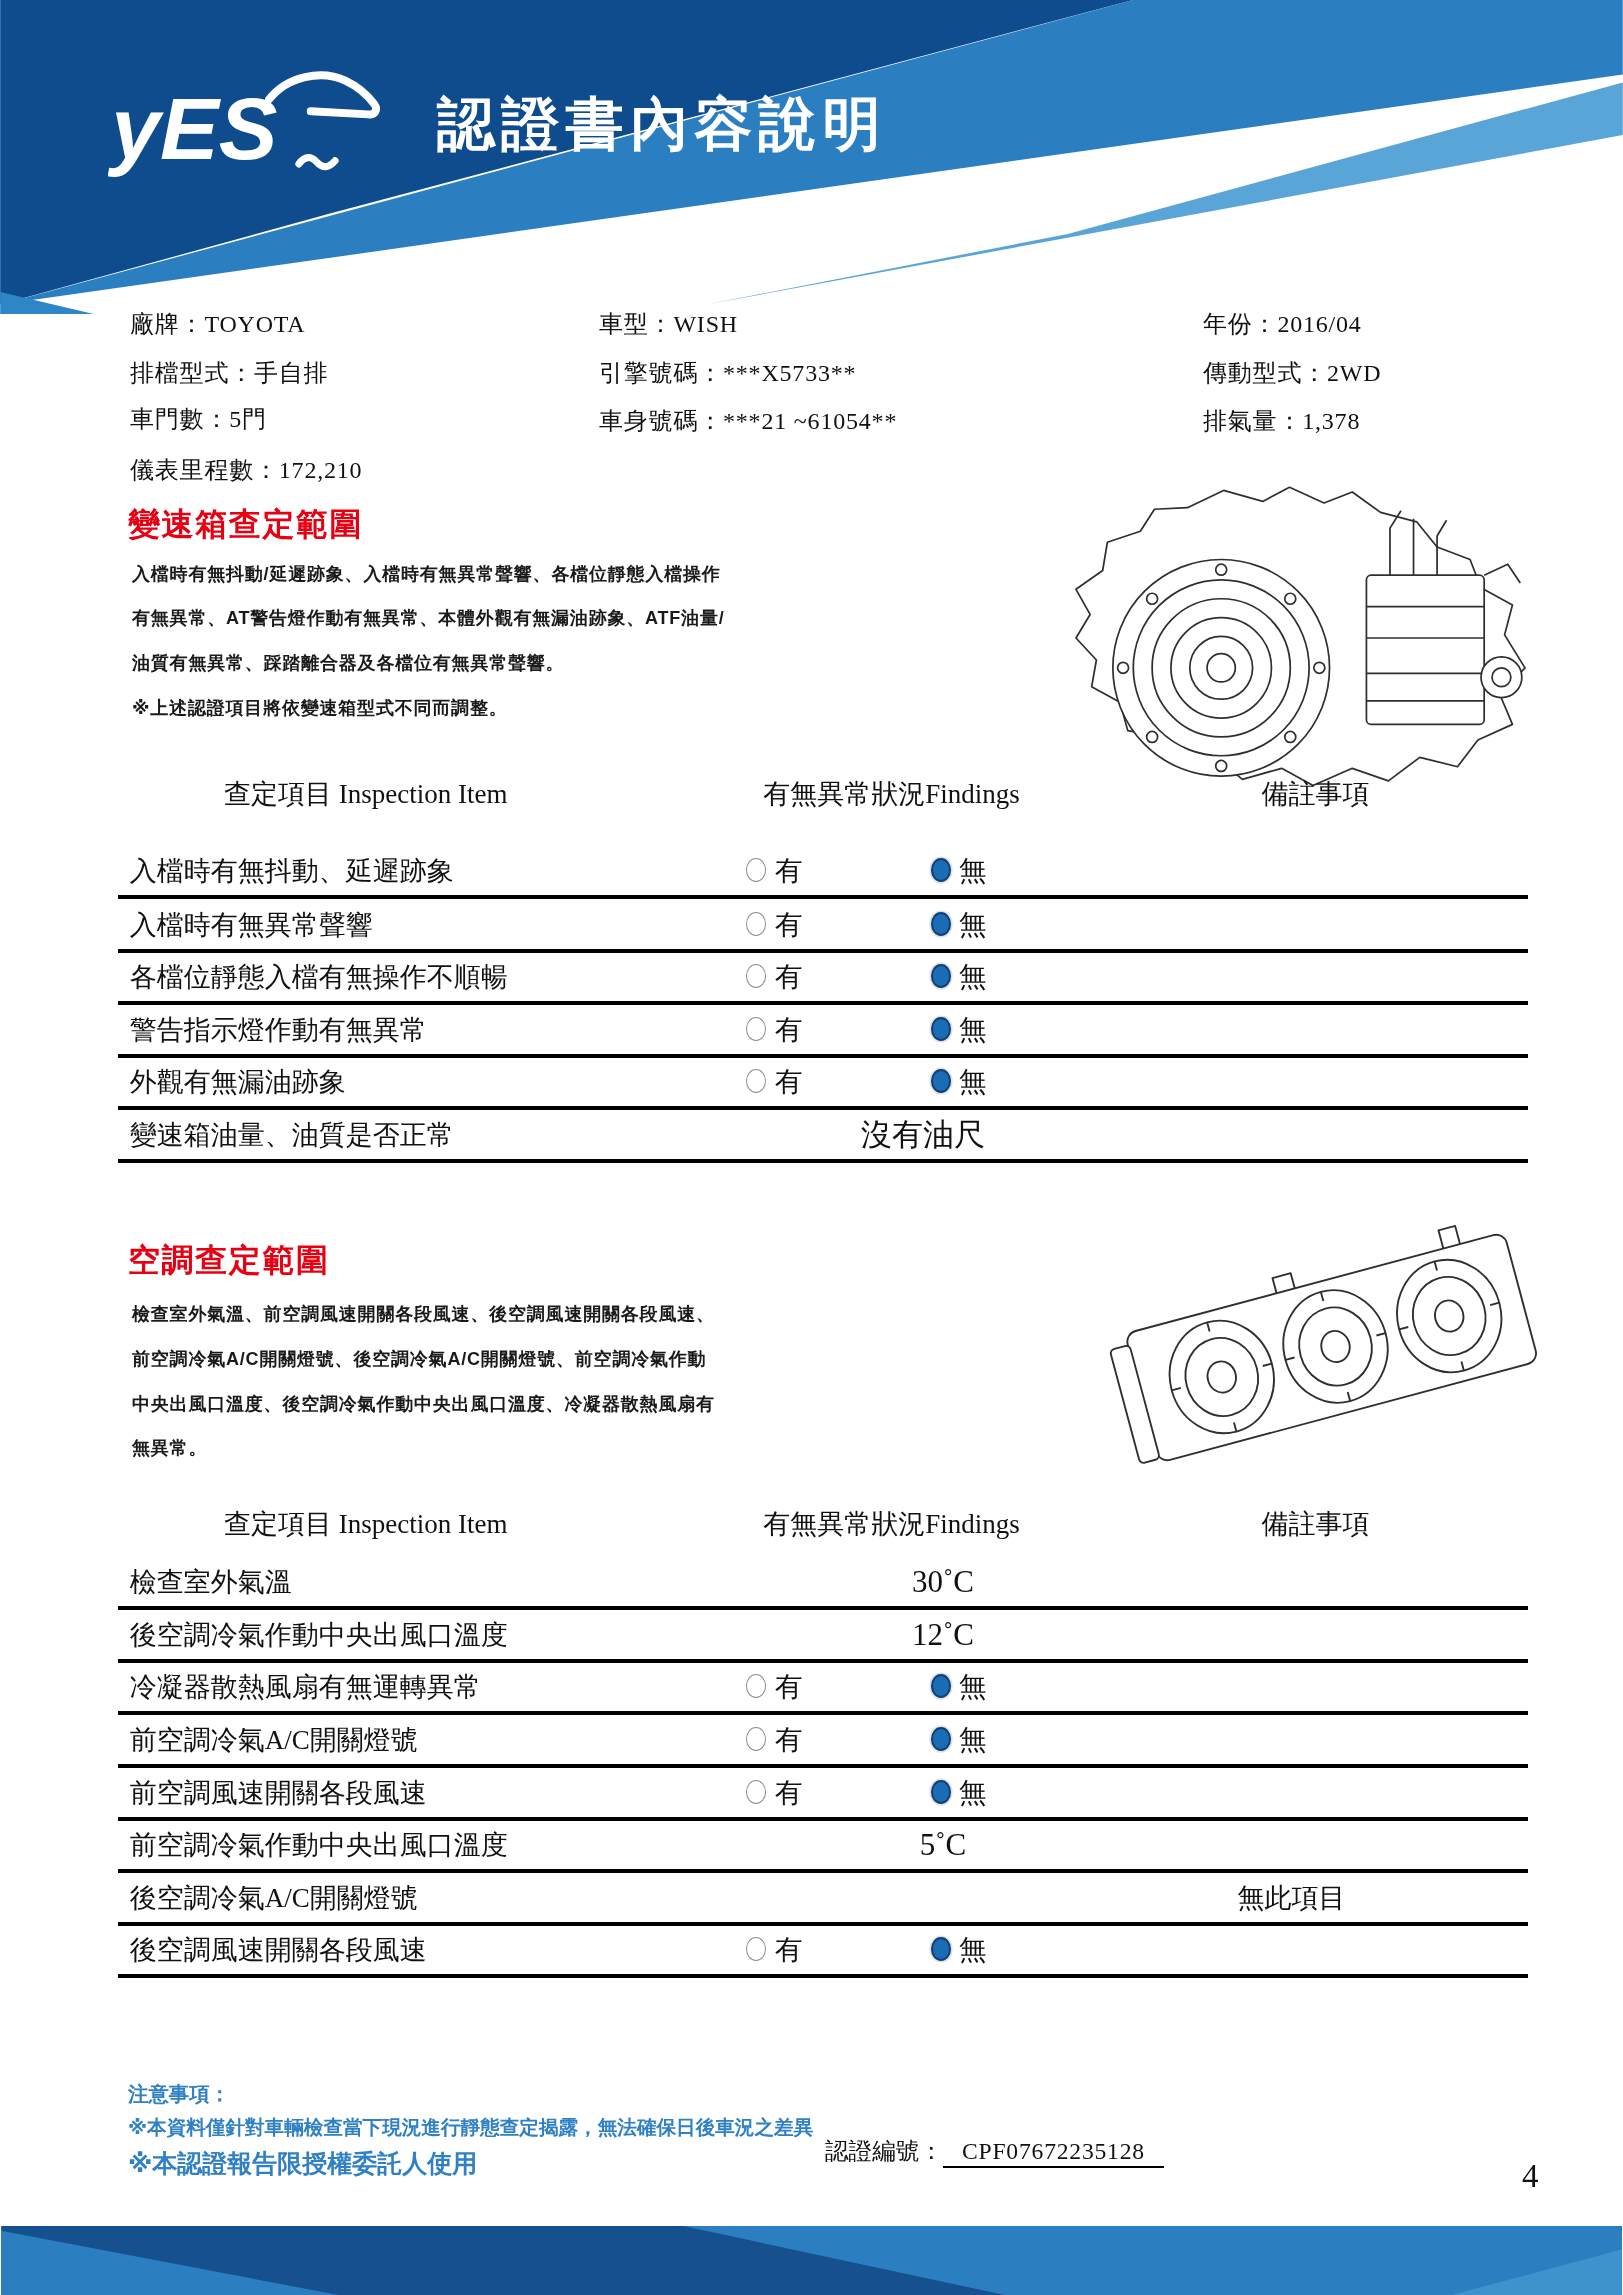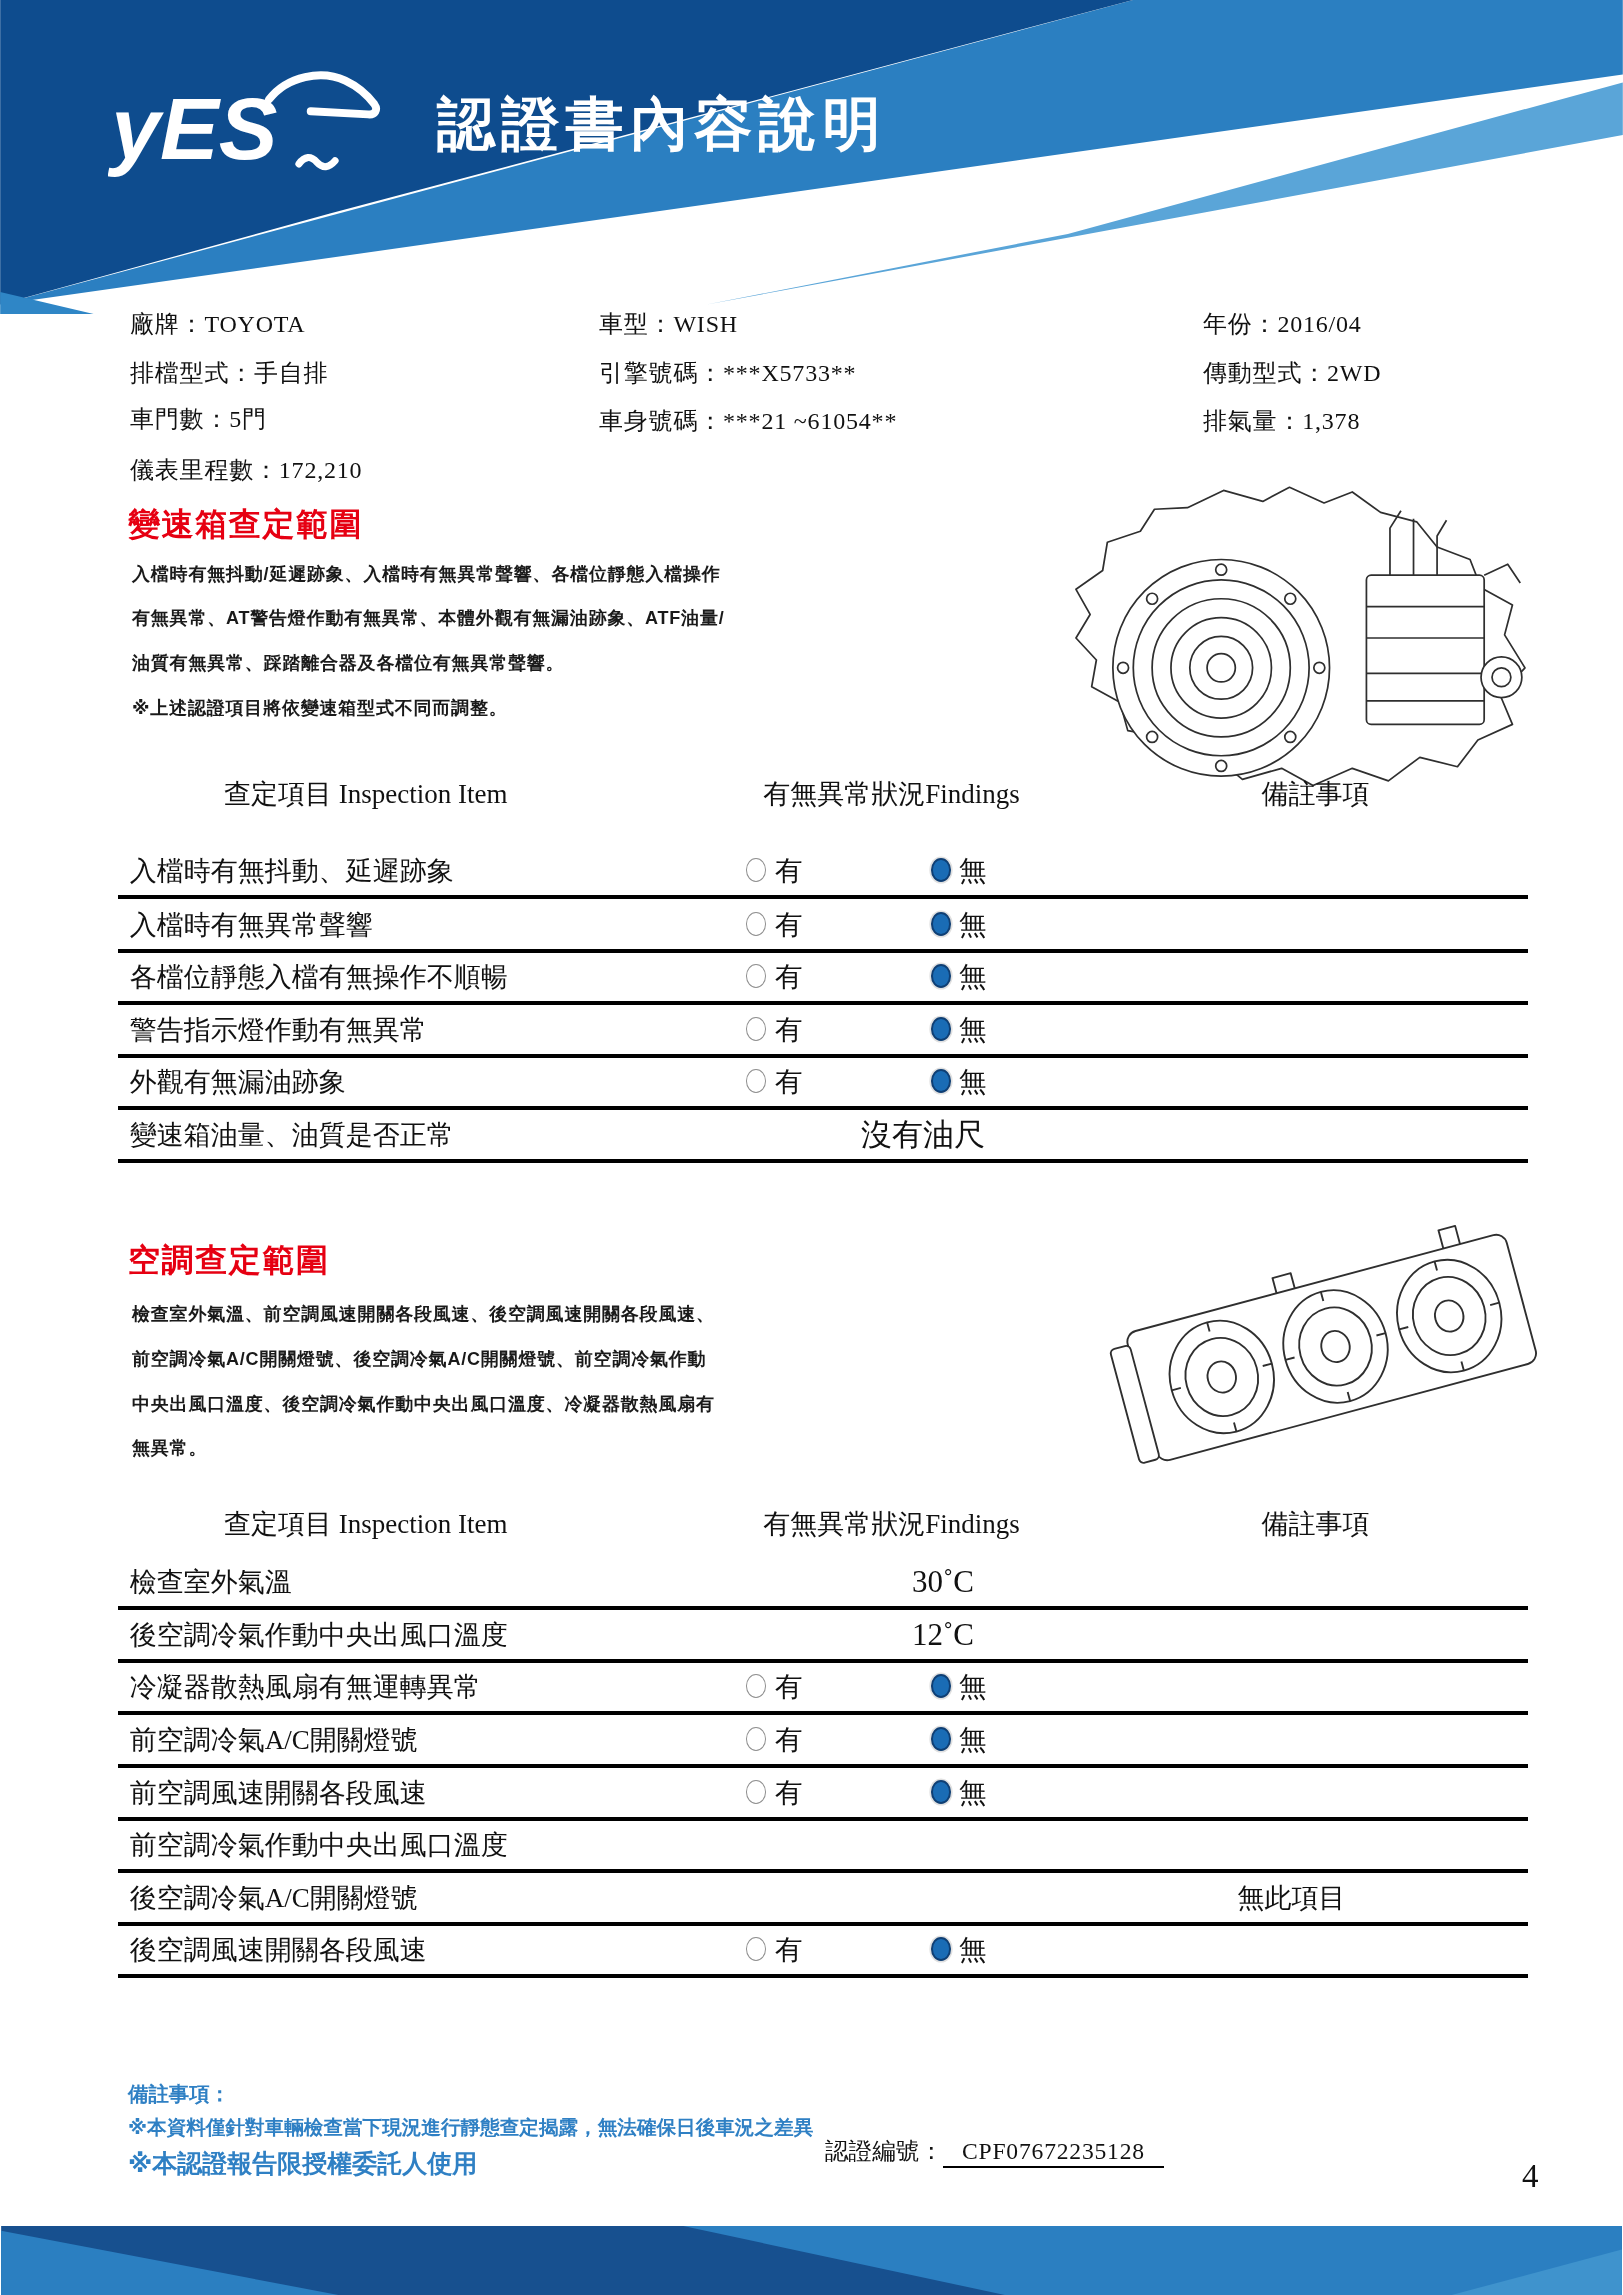--- a/index.html
+++ b/index.html
@@ -200,34 +200,35 @@
   </div>
   <div class="trow" style="top:1769px">
     <span class="item">前空調風速開關各段風速</span>
     <span class="radio" style="left:628px"></span>
     <span class="rlabel" style="left:657px">有</span>
     <span class="radio checked" style="left:813px"></span>
     <span class="rlabel" style="left:841px">無</span>
   </div>
   <div class="trow" style="top:1821px">
     <span class="item">前空調冷氣作動中央出風口溫度</span>
+    <span class="fvalue">5˚C</span>
   </div>
   <div class="trow" style="top:1874px">
     <span class="item">後空調冷氣A/C開關燈號</span>
     <span class="remark">無此項目</span>
   </div>
   <div class="trow" style="top:1926px">
     <span class="item">後空調風速開關各段風速</span>
     <span class="radio" style="left:628px"></span>
     <span class="rlabel" style="left:657px">有</span>
     <span class="radio checked" style="left:813px"></span>
     <span class="rlabel" style="left:841px">無</span>
   </div>
 
-  <div class="note" style="left:128px;top:2080px;font-size:20.4px">備註事項：</div>
+  <div class="note" style="left:128px;top:2080px;font-size:20.4px">注意事項：</div>
   <div class="note" style="left:128px;top:2114px;font-size:19.6px">※本資料僅針對車輛檢查當下現況進行靜態查定揭露，無法確保日後車況之差異</div>
   <div class="note" style="left:128px;top:2147px;font-size:25px">※本認證報告限授權委託人使用</div>
 
   <div class="cert">
     <span>認證編號：</span><span class="num">CPF07672235128</span>
   </div>
 
   <div class="pagenum">4</div>
 
   <svg class="hdr-svg" style="top:2226px" width="1623" height="69" viewBox="0 0 2067 88">

